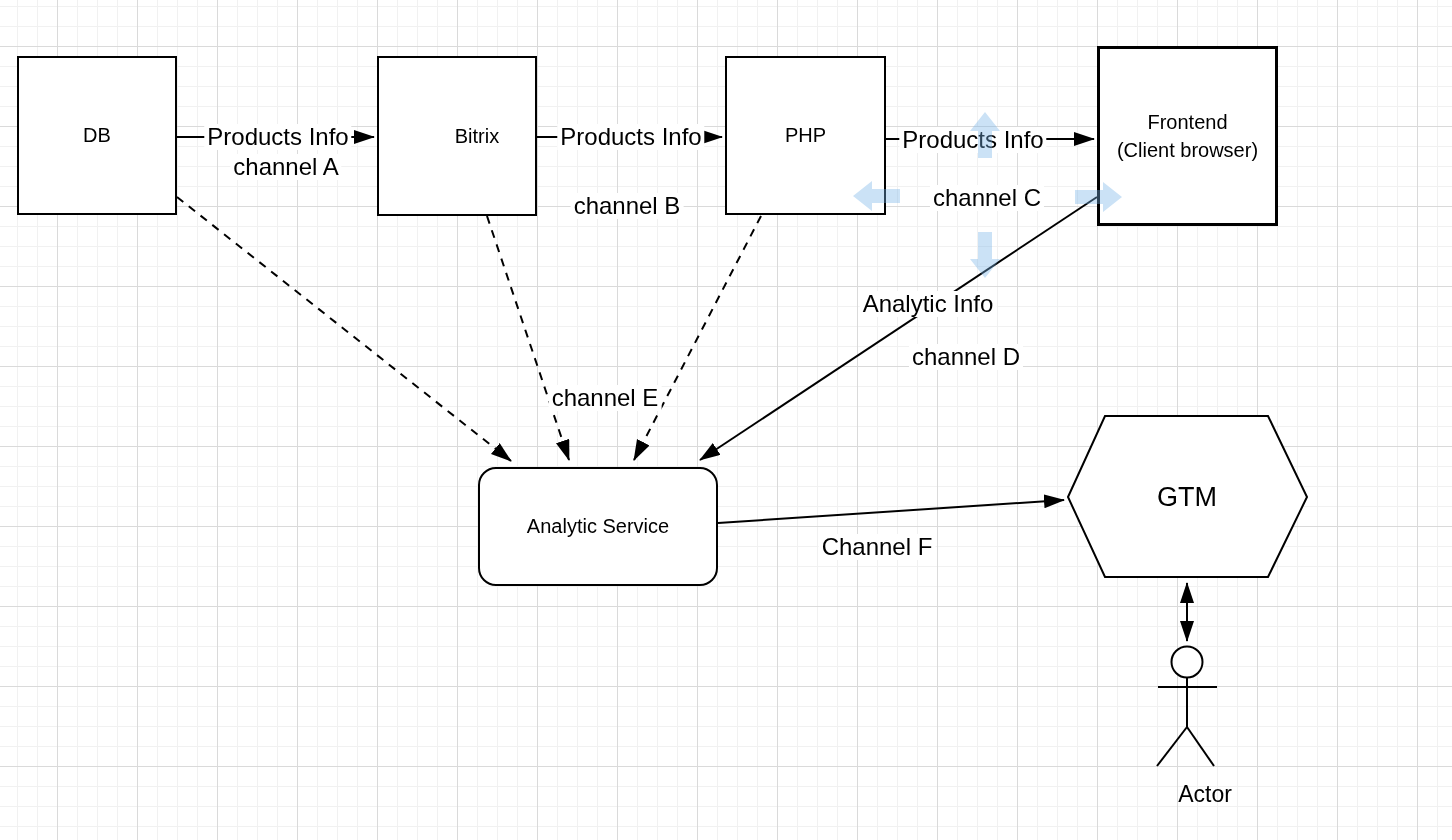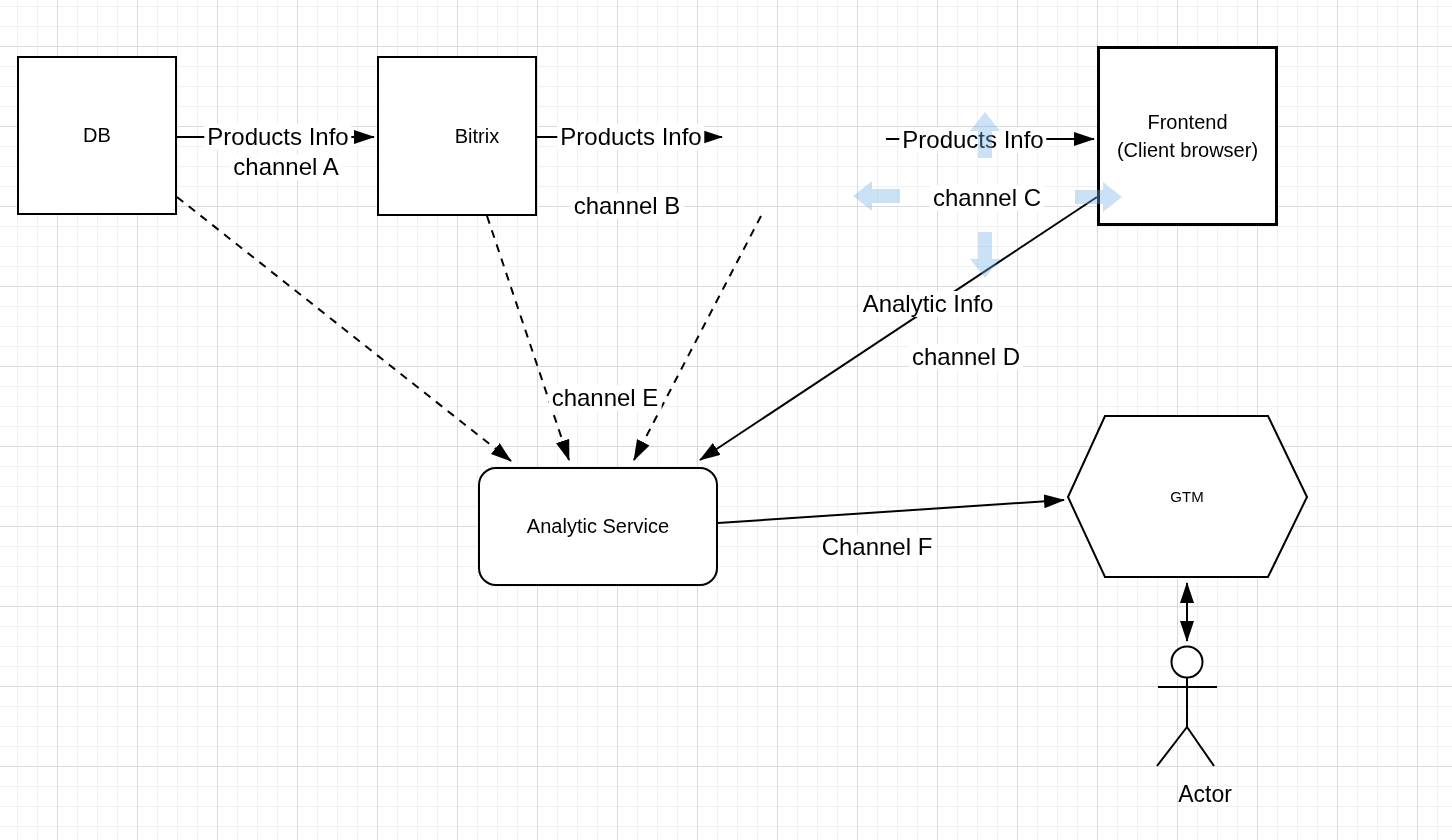--- a/index.html
+++ b/index.html
@@ -38,20 +38,23 @@
 </head>
 <body>
 
 <div class="canvas">
 
   <div class="node" id="node-db">
     <span>DB</span>
   </div>
   <div class="node" id="node-bitrix">
     <span>Bitrix</span>
+  </div>
+  <div class="node" id="node-php">
+    <span>PHP</span>
   </div>
   <div class="node" id="node-analytic">
     <span>Analytic Service</span>
   </div>
   <div class="node" id="node-frontend">
     <span>
       <span>Frontend</span><br>
       <span>(Client browser)</span>
     </span>
   </div>
@@ -98,21 +101,21 @@
   <div class="elabel" style="left:973px;top:140px;">Products Info</div>
   <div class="elabel" style="left:987px;top:198px;">channel C</div>
 
   <div class="elabel" style="left:928px;top:304px;">Analytic Info</div>
   <div class="elabel" style="left:966px;top:357px;">channel D</div>
 
   <div class="elabel" style="left:605px;top:398px;">channel E</div>
 
   <div class="elabel" style="left:877px;top:547px;text-align:center;">Channel F</div>
 
-  <div class="elabel plain" style="left:1187px;top:497px;font-size:15px;">GTM</div>
+  <div class="elabel plain" style="left:1187px;top:497px;font-size:27px;">GTM</div>
   <div class="elabel plain" style="left:1189px;top:794px;font-size:23px;padding-left:35px;">Actor</div>
 
   <svg class="svg-layer svg-top" width="1452" height="840">
     <g fill="#77b3e8" fill-opacity="0.38">
       <polygon points="985,112 1000,131 992,131 992,158 978,158 978,131 970,131"></polygon>
       <polygon points="985,278 970,259 978,259 978,232 992,232 992,259 1000,259"></polygon>
       <polygon points="853,196 872,181 872,189 900,189 900,203 872,203 872,211"></polygon>
       <polygon points="1122,197 1103,182 1103,190 1075,190 1075,204 1103,204 1103,212"></polygon>
     </g>
   </svg>

